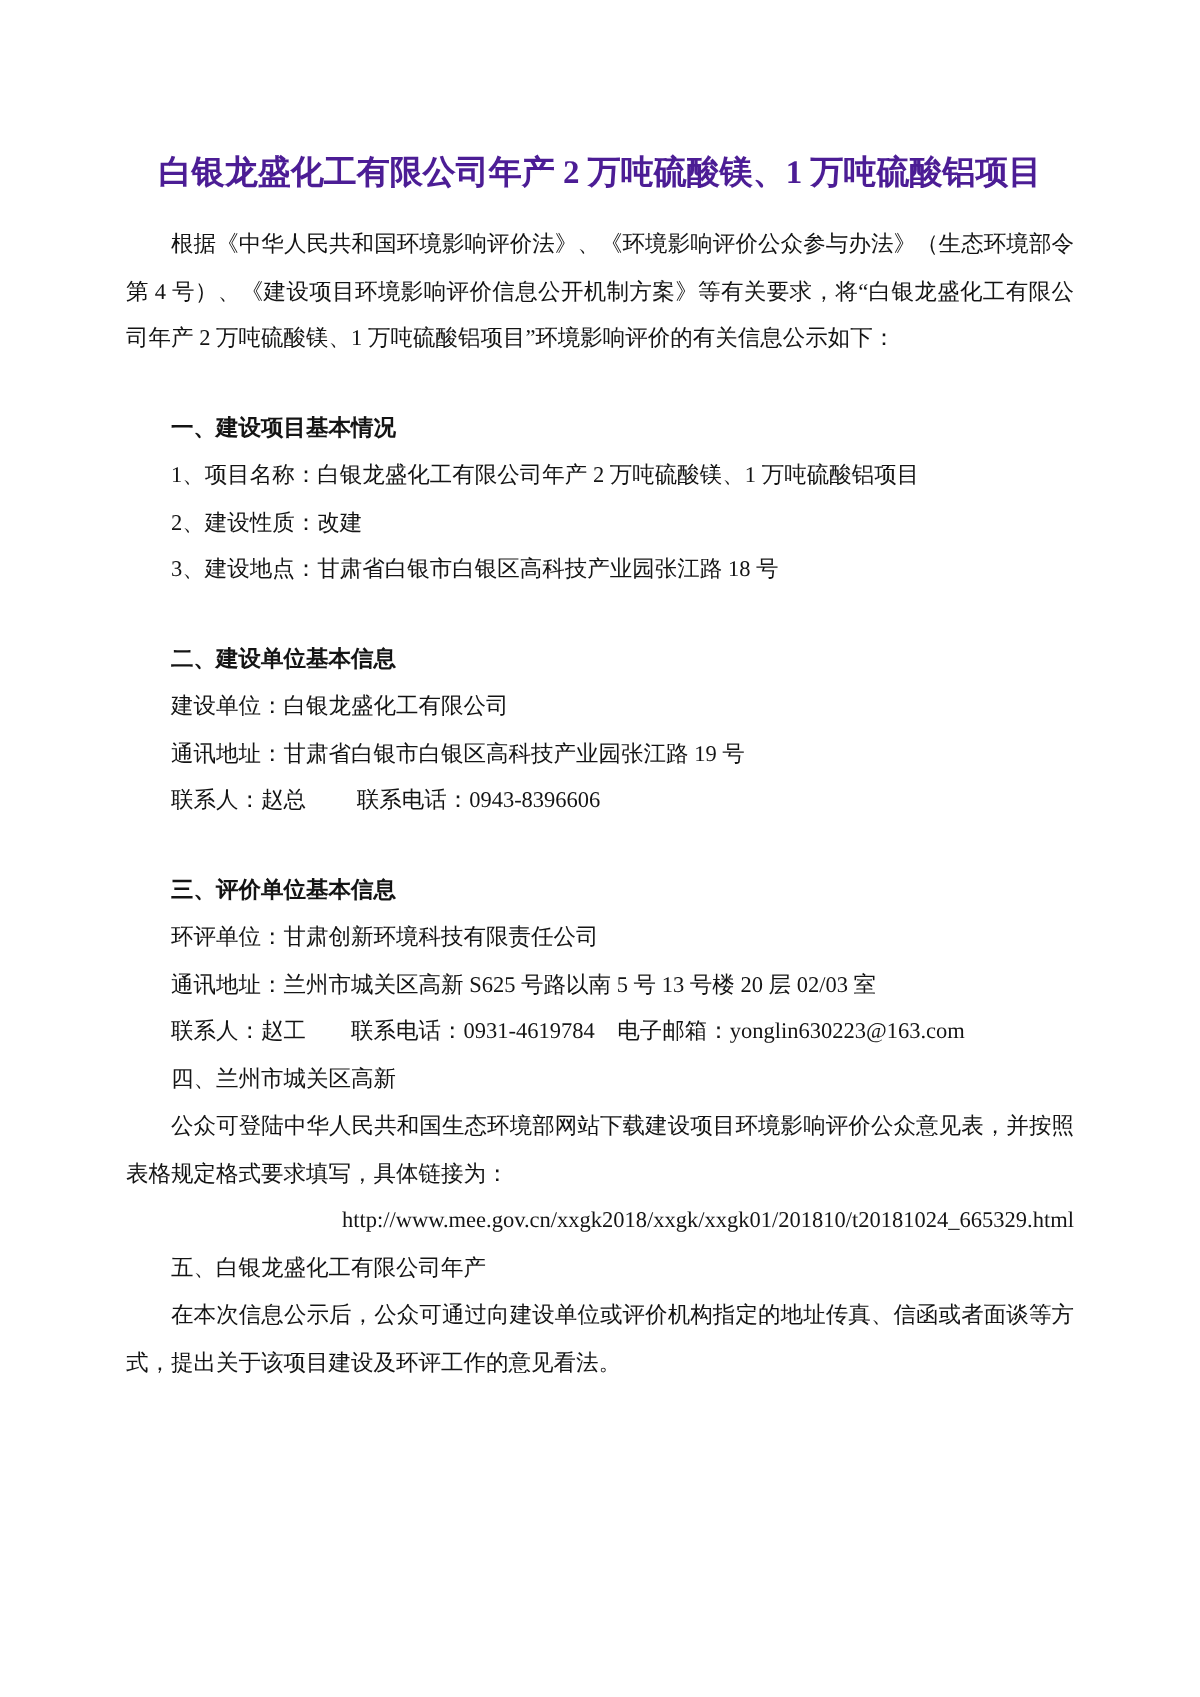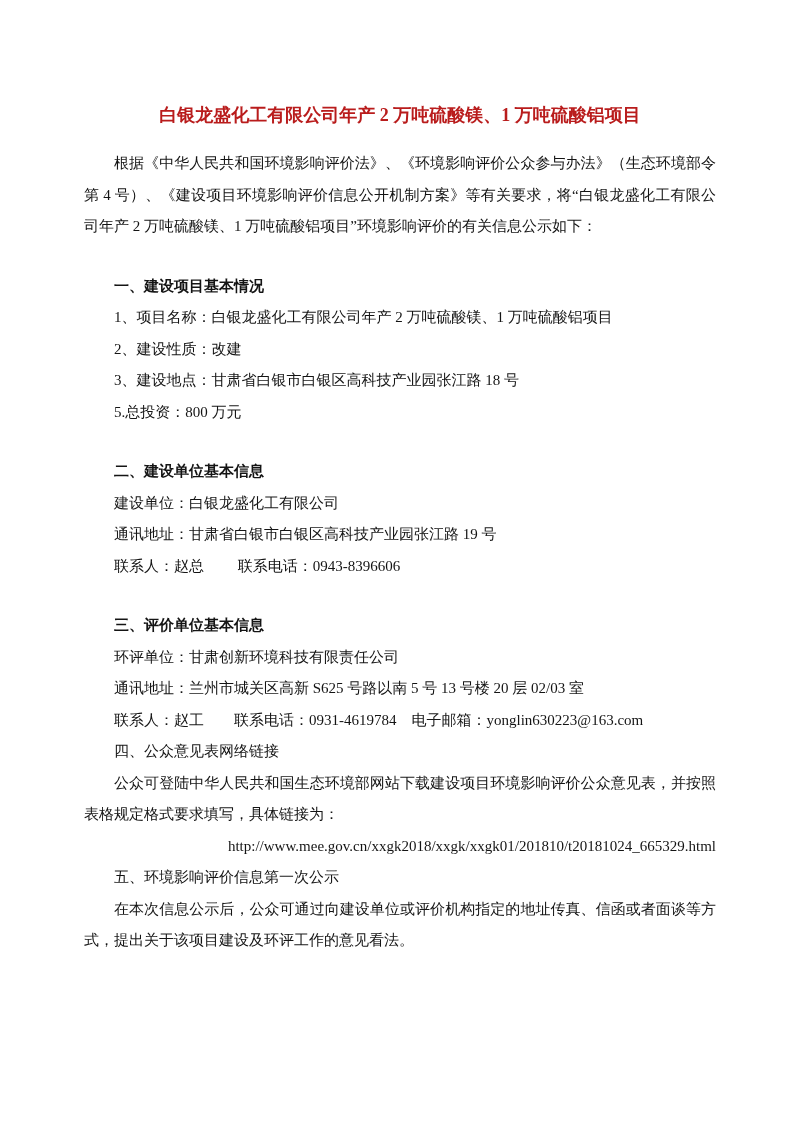--- a/index.html
+++ b/index.html
@@ -14,25 +14,25 @@
     box-sizing: border-box;
     margin: 0 auto;
     padding: 95px 84px 0 84px;
     background: #ffffff;
     color: #141414;
     font-family: "Liberation Serif", "DejaVu Serif", serif;
     overflow: hidden;
   }
   .doc-title {
     margin: 0 0 13px 0;
-    font-size: 18px;
+    font-size: 22px;
     font-weight: bold;
     line-height: 40px;
     text-align: center;
-    color: #b91c1c;
+    color: #4c1d95;
   }
   .doc-title .title-line {
     display: block;
   }
   .doc-body {
     font-size: 15px;
     line-height: 31.5px;
   }
   .para {
     margin: 0;
@@ -60,29 +60,28 @@
   <h1 class="doc-title">
     <span class="title-line">白银龙盛化工有限公司年产 2 万吨硫酸镁、1 万吨硫酸铝项目</span>
   </h1>
 
   <div class="doc-body">
     <p class="para">根据《中华人民共和国环境影响评价法》、《环境影响评价公众参与办法》（生态环境部令第 4 号）、《建设项目环境影响评价信息公开机制方案》等有关要求，将“白银龙盛化工有限公司年产 2 万吨硫酸镁、1 万吨硫酸铝项目”环境影响评价的有关信息公示如下：</p>
     <p class="para heading">一、建设项目基本情况</p>
     <p class="para">1、项目名称：白银龙盛化工有限公司年产 2 万吨硫酸镁、1 万吨硫酸铝项目</p>
     <p class="para">2、建设性质：改建</p>
     <p class="para">3、建设地点：甘肃省白银市白银区高科技产业园张江路 18 号</p>
-    <p class="para">5.总投资：800 万元</p>
     <p class="para heading">二、建设单位基本信息</p>
     <p class="para">建设单位：白银龙盛化工有限公司</p>
     <p class="para">通讯地址：甘肃省白银市白银区高科技产业园张江路 19 号</p>
     <p class="para">联系人：赵总　　 联系电话：0943-8396606</p>
     <p class="para heading">三、评价单位基本信息</p>
     <p class="para">环评单位：甘肃创新环境科技有限责任公司</p>
     <p class="para">通讯地址：兰州市城关区高新 S625 号路以南 5 号 13 号楼 20 层 02/03 室</p>
     <p class="para">联系人：赵工　　联系电话：0931-4619784　电子邮箱：yonglin630223@163.com</p>
-    <p class="para plain-heading">四、公众意见表网络链接</p>
+    <p class="para plain-heading">四、兰州市城关区高新</p>
     <p class="para">公众可登陆中华人民共和国生态环境部网站下载建设项目环境影响评价公众意见表，并按照表格规定格式要求填写，具体链接为：</p>
     <p class="para url-line">http://www.mee.gov.cn/xxgk2018/xxgk/xxgk01/201810/t20181024_665329.html</p>
-    <p class="para plain-heading">五、环境影响评价信息第一次公示</p>
+    <p class="para plain-heading">五、白银龙盛化工有限公司年产</p>
     <p class="para">在本次信息公示后，公众可通过向建设单位或评价机构指定的地址传真、信函或者面谈等方式，提出关于该项目建设及环评工作的意见看法。</p>
   </div>
 
 </div>
 
 </body></html>

